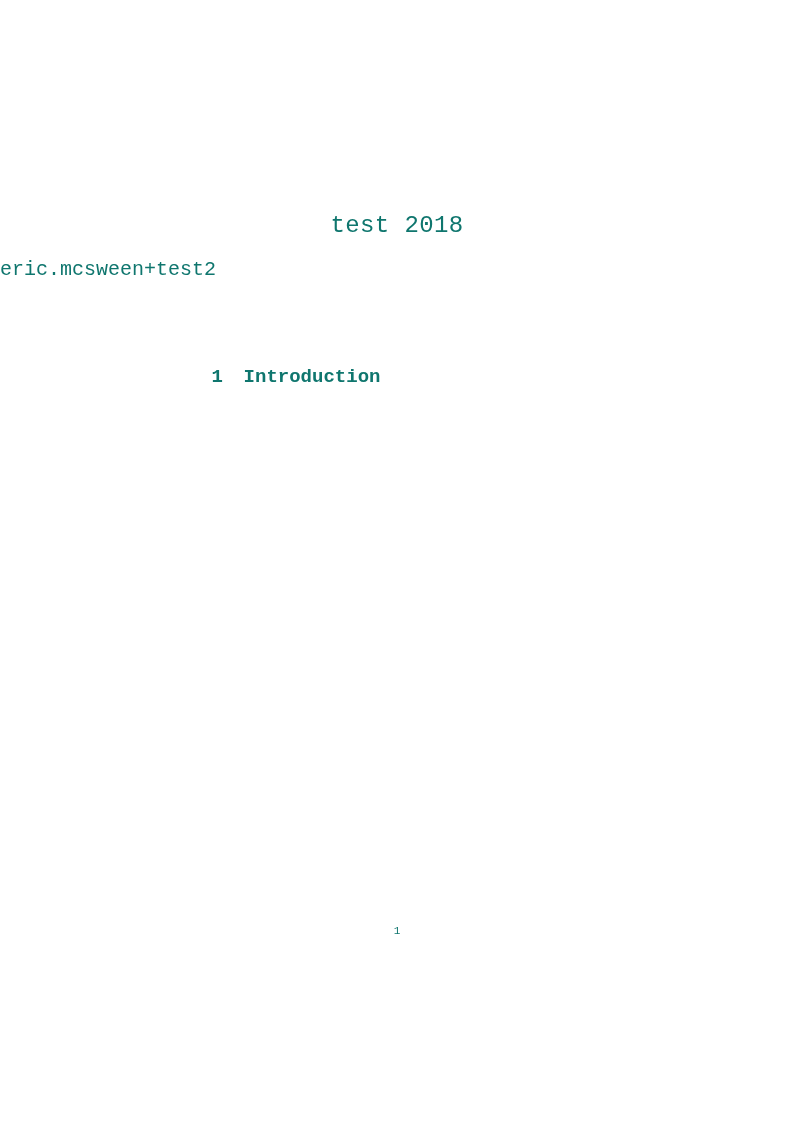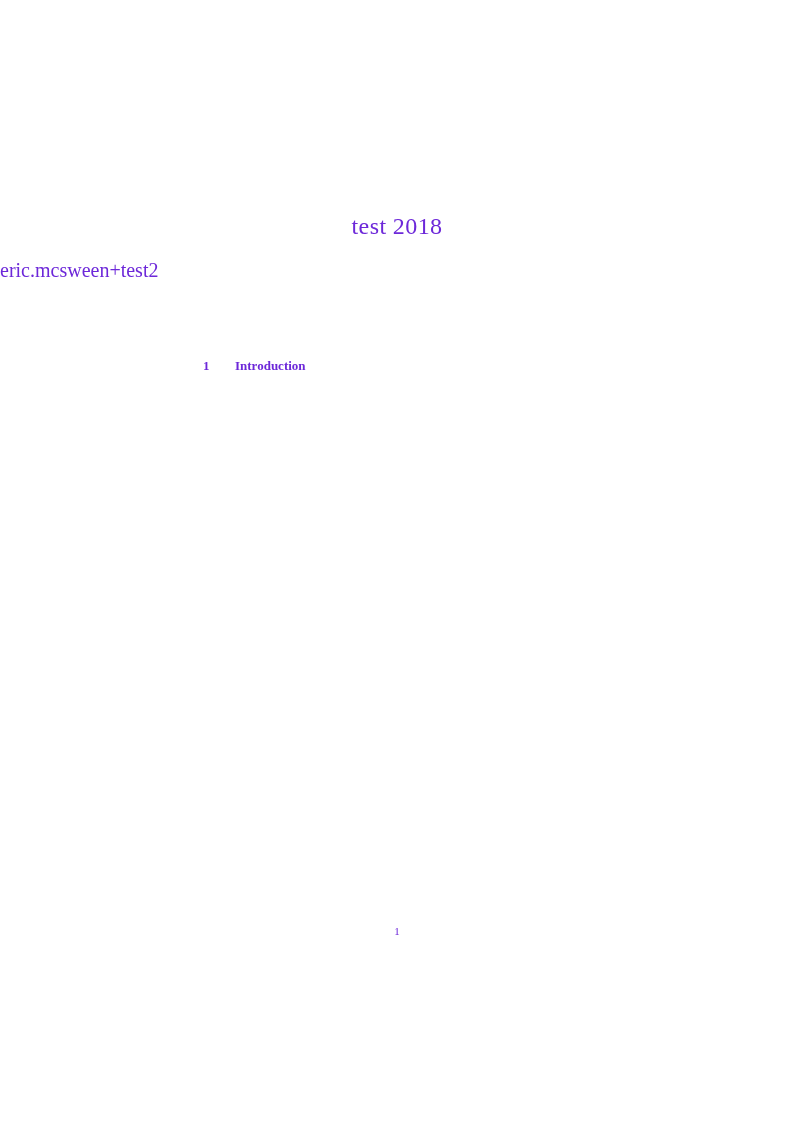--- a/index.html
+++ b/index.html
@@ -5,22 +5,22 @@
   html, body {
     margin: 0;
     padding: 0;
     background: #ffffff;
   }
   .page {
     position: relative;
     width: 778px;
     height: 1123px;
     background: #ffffff;
-    font-family: Liberation Serif, serif;
-    color: #6d28d9;
+    font-family: Liberation Mono, monospace;
+    color: #0f766e;
     overflow: hidden;
   }
   .doc-title {
     position: absolute;
     top: 212px;
     left: 0;
     width: 794px;
     text-align: center;
     font-size: 24px;
     letter-spacing: 0.4px;
@@ -40,22 +40,22 @@
     top: 290px;
     left: 0;
     width: 794px;
     text-align: center;
     font-size: 14.5px;
     line-height: 1.2;
   }
   .section-heading {
     position: absolute;
     top: 342px;
-    left: 190px;
-    font-size: 13px;
+    left: 166px;
+    font-size: 19px;
     font-weight: bold;
     line-height: 1.25;
     white-space: pre;
   }
   .section-number {
     display: inline-block;
     min-width: 32px;
   }
   .page-number {
     position: absolute;

